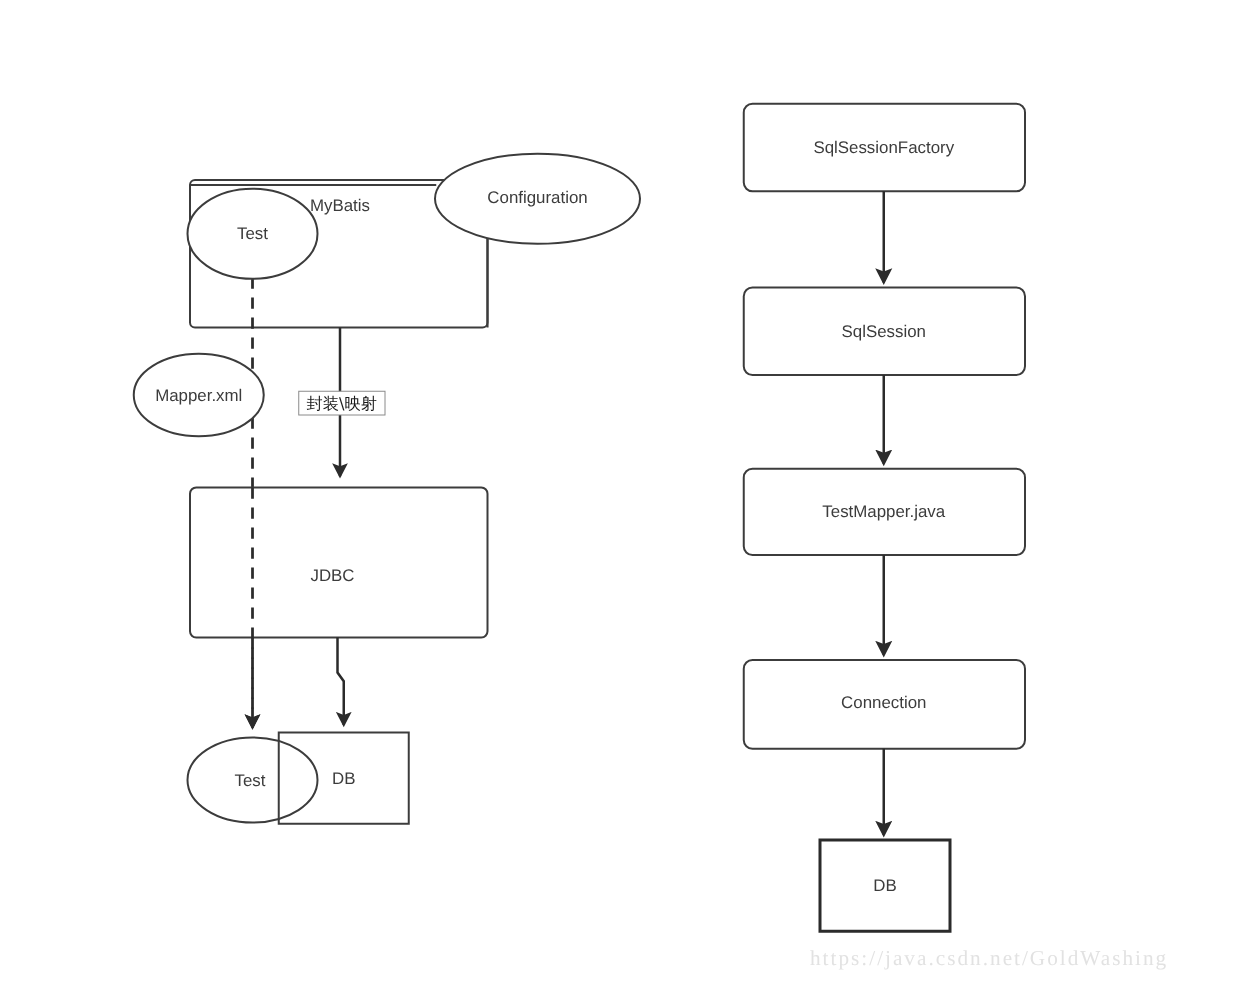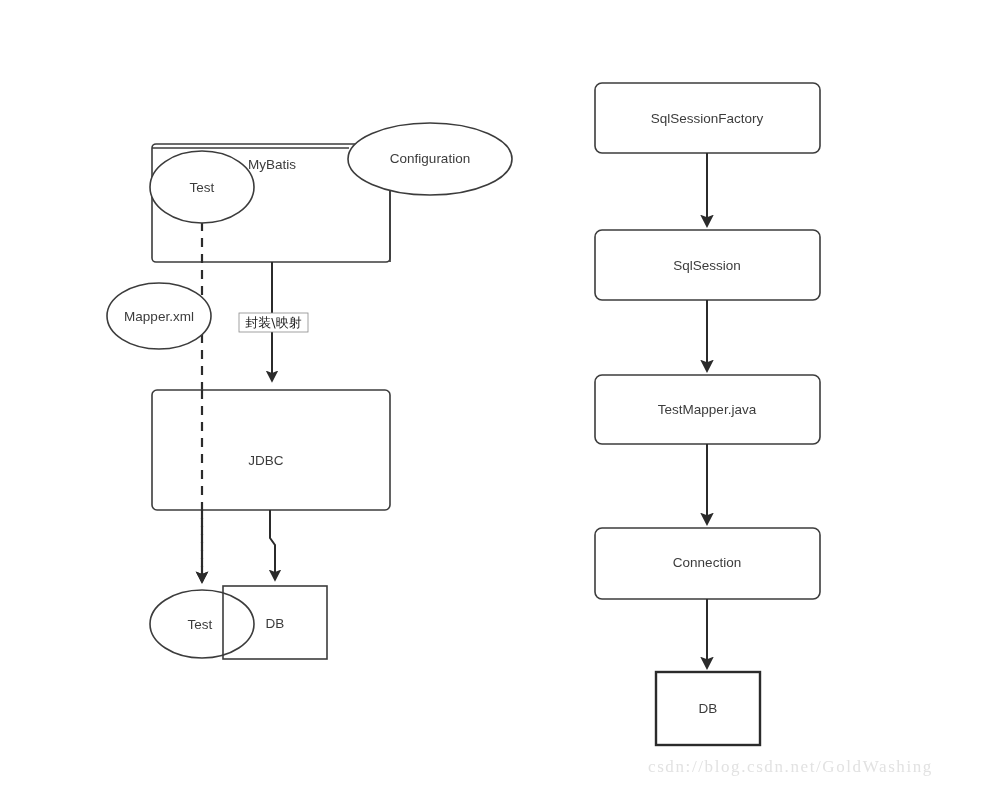--- a/index.html
+++ b/index.html
@@ -184,14 +184,14 @@
     </g>
 
     <path class="edge" d="M 707 599 L 707 668" marker-end="url(#arrow-solid-thin)"></path>
 
     <g>
       <rect class="shape-stroke-thick" x="656" y="672" width="104" height="73"></rect>
       <text class="node-label" x="708" y="709">DB</text>
     </g>
   </svg>
 
-  <div class="watermark">csdn://blog.csdn.net/GoldWashing</div>
+  <div class="watermark">https://java.csdn.net/GoldWashing</div>
 </div>
 
 </body></html>

